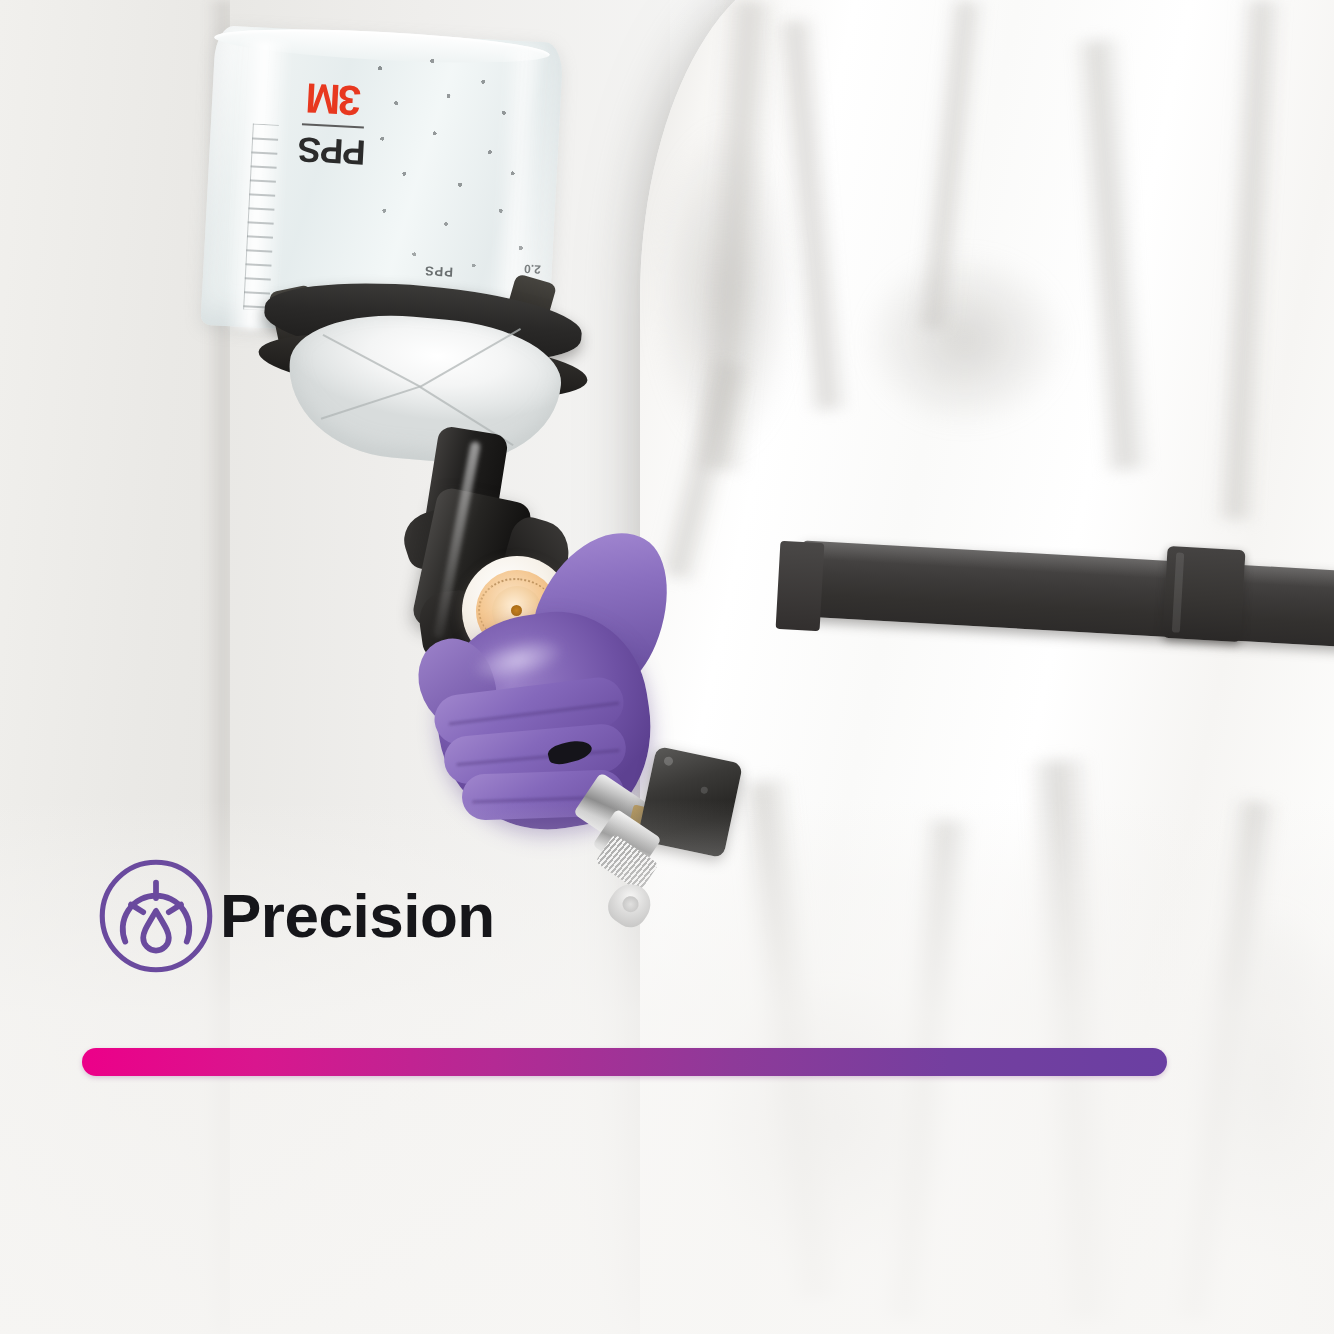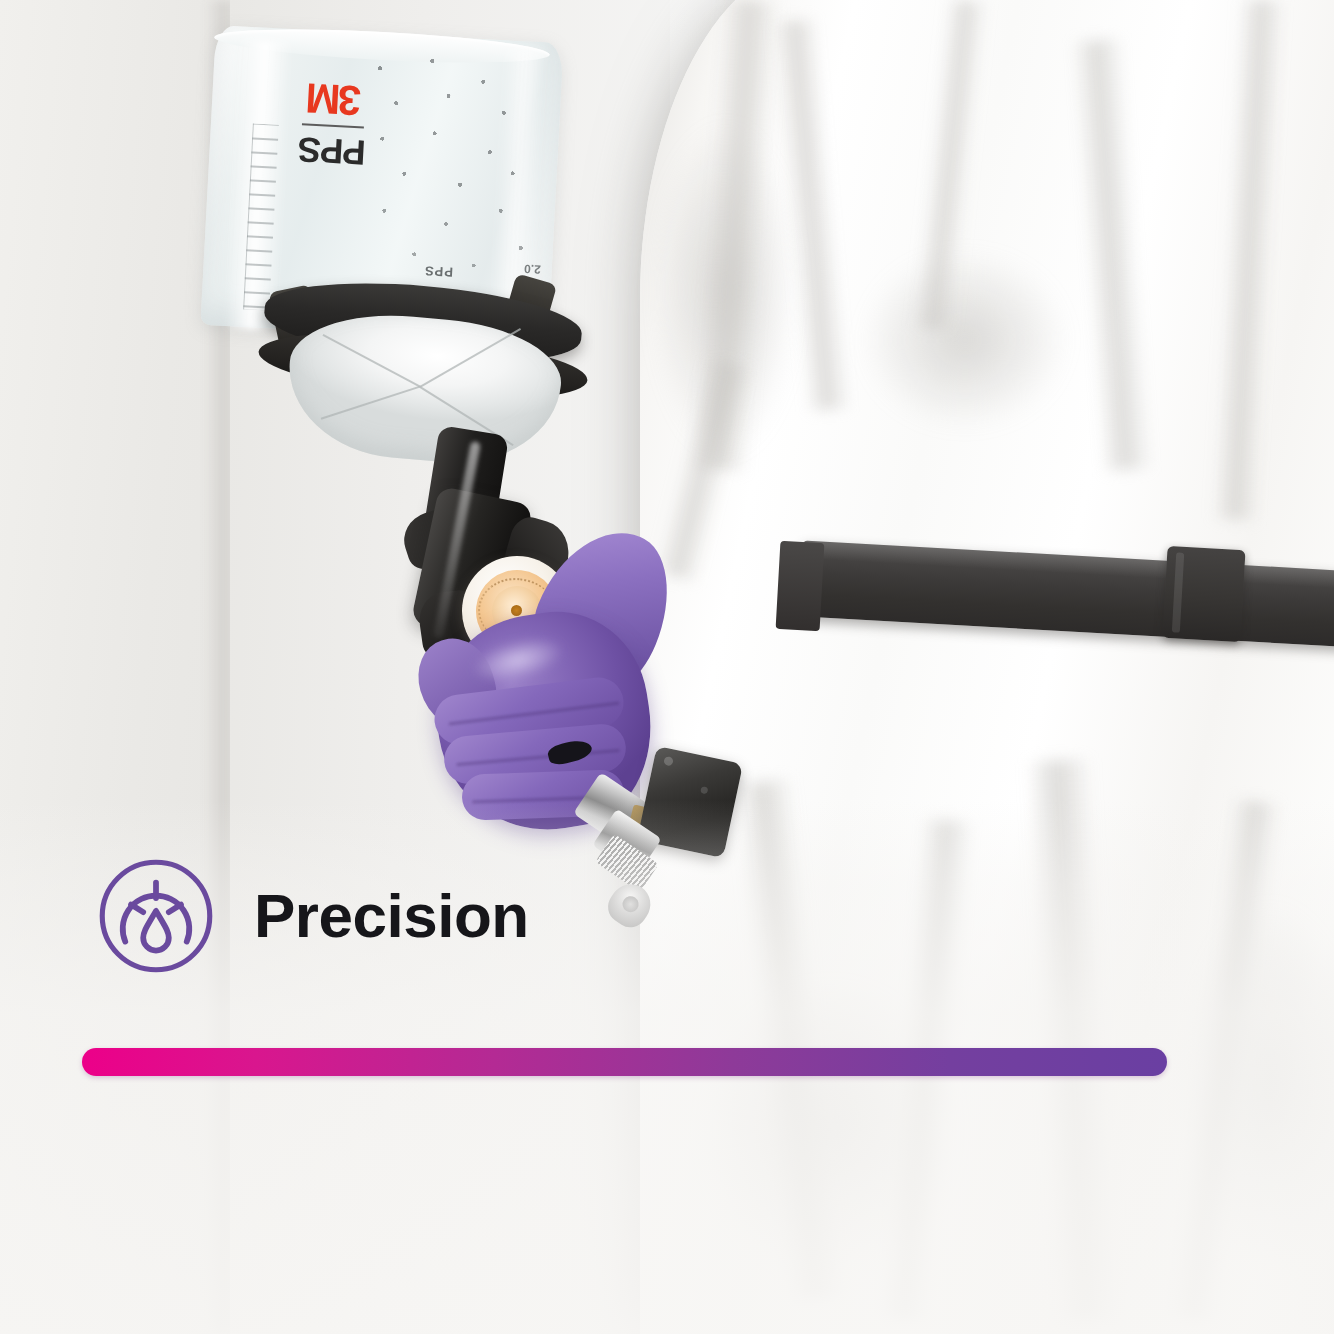--- a/index.html
+++ b/index.html
@@ -417,21 +417,21 @@
     border-radius:50%; background:rgba(255,255,255,.2);
   }
   .gauge-body::before{
     content:""; position:absolute; left:52px; top:30px; width:7px; height:7px;
     border-radius:50%; background:rgba(255,255,255,.14);
   }
 
   
   .feature{
     position:absolute; left:92px; top:852px; width:700px;
-    display:flex; align-items:center; gap:34px;
+    display:flex; align-items:center; 
   }
   .feature-icon{
     width:128px; height:128px; flex:0 0 128px;
   }
   .feature-title{
     font-family:"Liberation Sans", sans-serif;
     font-weight:bold;
     font-size:62px;
     line-height:1.02;
     color:#16161a;

